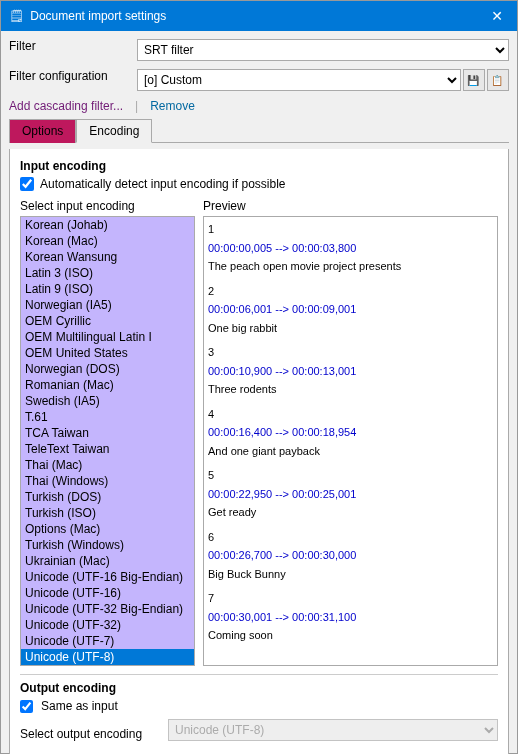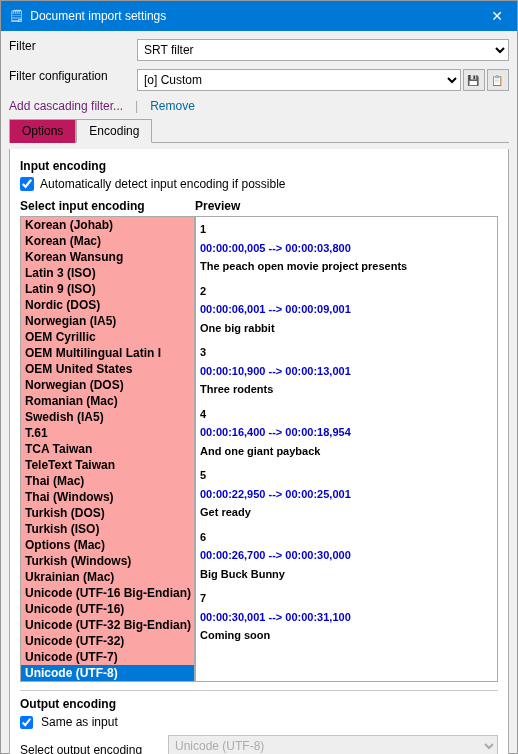--- a/index.html
+++ b/index.html
@@ -156,44 +156,44 @@
       display: flex;
       align-items: center;
       gap: 6px;
     }
     .checkbox-row input[type=checkbox] {
       width: 14px;
       height: 14px;
     }
     .two-pane {
       display: flex;
+      gap: 8px;
       flex: 1;
       min-height: 0;
-      font-weight: bold;
     }
     .pane-label {
       font-size: 12px;
       margin-bottom: 3px;
       color: #000;
     }
     .pane-left {
       display: flex;
       flex-direction: column;
       width: 175px;
       flex-shrink: 0;
     }
     .pane-right {
       display: flex;
       flex-direction: column;
       flex: 1;
     }
     .list-box {
       flex: 1;
       border: 1px solid #aaa;
-      background: #fca5a5;
+      background: #c4b5fd;
       overflow-y: scroll;
       font-size: 12px;
     }
     .list-item {
       padding: 1px 4px;
       cursor: pointer;
       white-space: nowrap;
     }
     .list-item.selected {
       background: #0078d7;
@@ -302,21 +302,20 @@
       <div class="two-pane">
         <div class="pane-left">
           <div class="pane-label">Select input encoding</div>
           <div class="list-box">
 
           <div class="list-item">Korean (Johab)</div>
               <div class="list-item">Korean (Mac)</div>
               <div class="list-item">Korean Wansung</div>
               <div class="list-item">Latin 3 (ISO)</div>
               <div class="list-item">Latin 9 (ISO)</div>
-              <div class="list-item">Nordic (DOS)</div>
               <div class="list-item">Norwegian (IA5)</div>
               <div class="list-item">OEM Cyrillic</div>
               <div class="list-item">OEM Multilingual Latin I</div>
               <div class="list-item">OEM United States</div>
               <div class="list-item">Norwegian (DOS)</div>
               <div class="list-item">Romanian (Mac)</div>
               <div class="list-item">Swedish (IA5)</div>
               <div class="list-item">T.61</div>
               <div class="list-item">TCA Taiwan</div>
               <div class="list-item">TeleText Taiwan</div>

